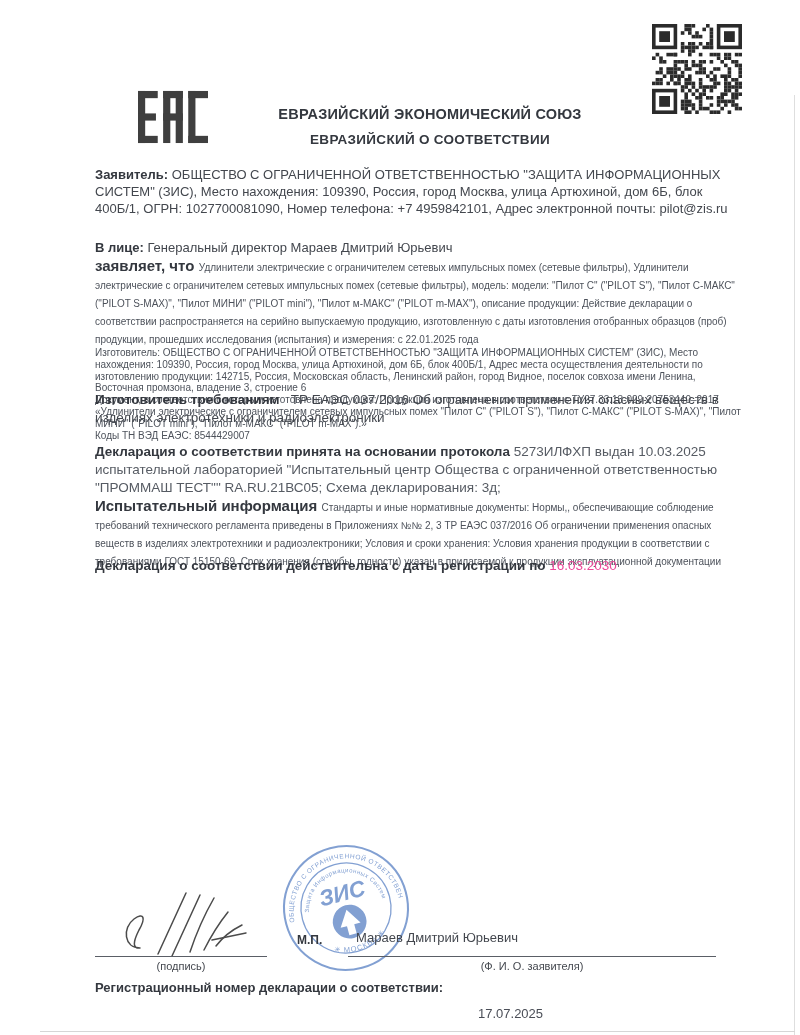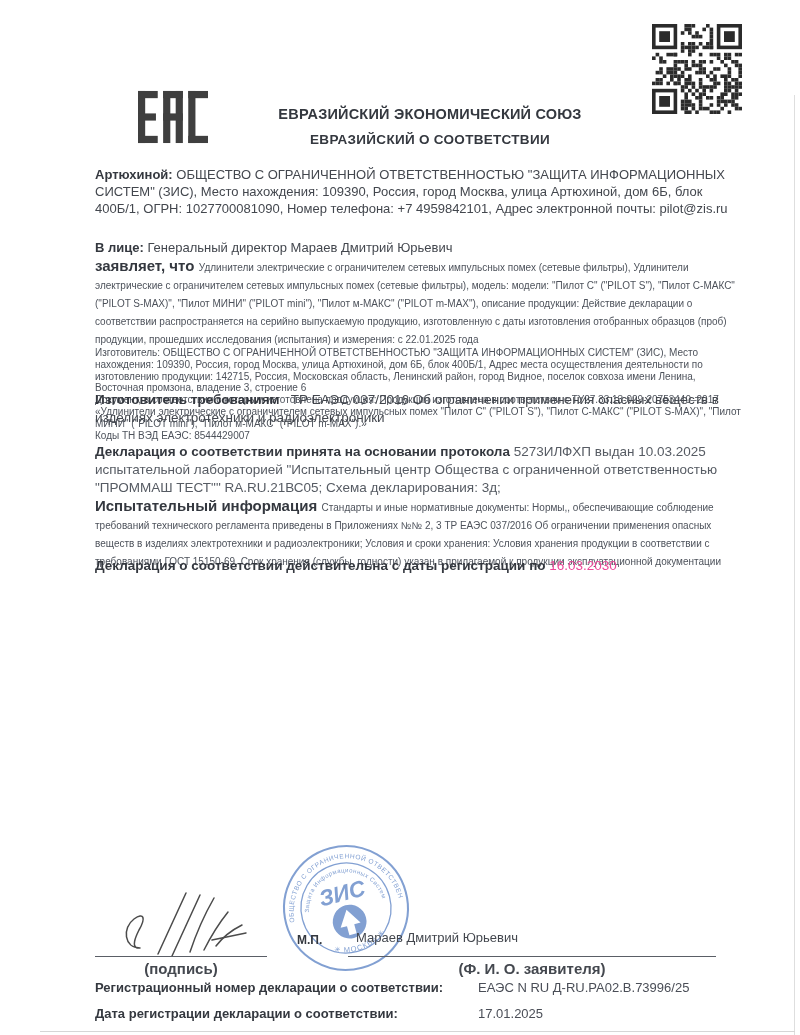--- a/index.html
+++ b/index.html
@@ -12,21 +12,21 @@
   .b{font-weight:bold; color:#34383f;}
   .t13{font-size:13px; line-height:17px;}
   .t13-5{font-size:13.5px; line-height:18px;}
   .small{font-size:10px; line-height:11.8px; color:#4d525b;}
   .b15{font-weight:bold; font-size:15px; color:#34383f;}
   .header-titles{left:150px; top:106px; width:560px;}
   .union-title{font-size:14.5px; font-weight:bold; color:#34383f; letter-spacing:.2px;}
   .doc-title{font-size:13.5px; font-weight:bold; color:#34383f; margin-top:10px; letter-spacing:.3px;}
   .body-col{left:95px; width:648px;}
   .sig-line{border-top:1.2px solid #5a5e66; height:0;}
-  .caption{font-size:15px; color:#44484f;font-weight:bold;}
+  .caption{font-size:11px; color:#44484f;}
   .reg-label{left:95px; width:380px;}
   .reg-value{left:478px; width:280px; color:#4a4e57;}
   .edge-r{position:absolute; right:5px; top:95px; bottom:0; width:1px; background:#dedede;}
   .edge-b{position:absolute; left:40px; right:5px; bottom:3px; height:1px; background:#d6d6d6;}
   .stamp-wrap{left:270px; top:833px; width:152px; height:150px; opacity:.85;}
   .mp-label{left:297px; top:933px; font-size:12px; z-index:5;}
   .signer-name{left:356px; top:930px; font-size:13px; color:#43474e; z-index:5;}
   svg text{font-family:"Liberation Sans", sans-serif;}
 </style>
 </head>
@@ -277,21 +277,21 @@
       <rect x="56" y="50" width="22" height="8"></rect>
     </g>
   </svg>
 
   <div class="abs header-titles center">
     <div class="union-title">ЕВРАЗИЙСКИЙ ЭКОНОМИЧЕСКИЙ СОЮЗ</div>
     <div class="doc-title">ЕВРАЗИЙСКИЙ О СООТВЕТСТВИИ</div>
   </div>
 
   <div class="abs body-col t13" style="top:166px;">
-    <span class="b">Артюхиной:</span>
+    <span class="b">Заявитель:</span>
     <span>ОБЩЕСТВО С ОГРАНИЧЕННОЙ ОТВЕТСТВЕННОСТЬЮ "ЗАЩИТА ИНФОРМАЦИОННЫХ СИСТЕМ" (ЗИС), Место нахождения: 109390, Россия, город Москва, улица Артюхиной, дом 6Б, блок 400Б/1, ОГРН: 1027700081090, Номер телефона: +7 4959842101, Адрес электронной почты: pilot@zis.ru</span>
   </div>
 
   <div class="abs body-col t13" style="top:239px;">
     <span class="b">В лице:</span>
     <span>Генеральный директор Мараев Дмитрий Юрьевич</span>
   </div>
 
   <div class="abs body-col" style="top:257px;">
     <div>
@@ -361,19 +361,17 @@
 
   <div class="abs b mp-label">М.П.</div>
   <div class="abs signer-name">Мараев Дмитрий Юрьевич</div>
 
   <div class="abs sig-line" style="left:95px; top:956px; width:172px;"></div>
   <div class="abs sig-line" style="left:348px; top:956px; width:368px;"></div>
   <div class="abs caption center" style="left:95px; top:960px; width:172px;">(подпись)</div>
   <div class="abs caption center" style="left:348px; top:960px; width:368px;">(Ф. И. О. заявителя)</div>
 
   <div class="abs t13 b reg-label" style="top:979px;">Регистрационный номер декларации о соответствии:</div>
-  <div class="abs t13 reg-value" style="top:979px;">ЕАЭС N RU Д-RU.РА02.В.73996/25</div>
-  <div class="abs t13 b reg-label" style="top:1005px;">Дата регистрации декларации о соответствии:</div>
-  <div class="abs t13 reg-value" style="top:1005px;">17.01.2025</div>
+  <div class="abs t13 reg-value" style="top:1005px;">17.07.2025</div>
 
   <div class="edge-r"></div>
   <div class="edge-b"></div>
 </div>
 
 </body></html>

